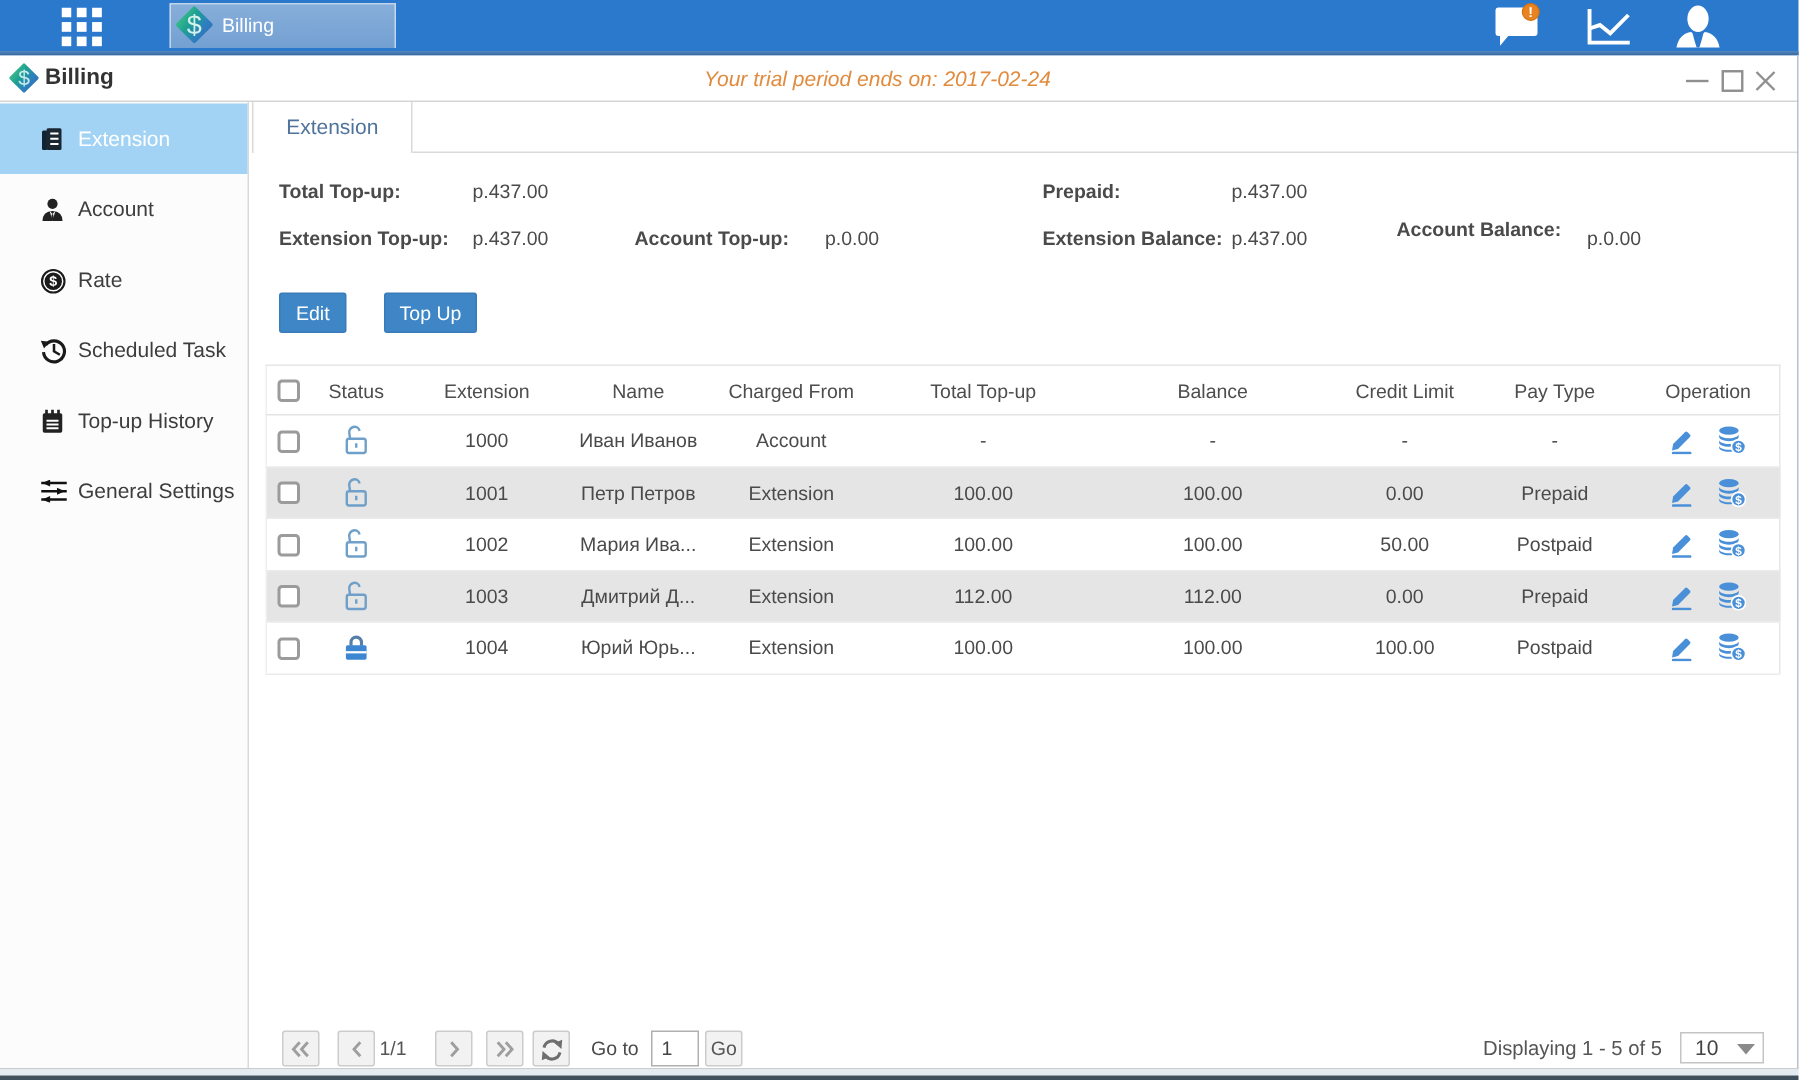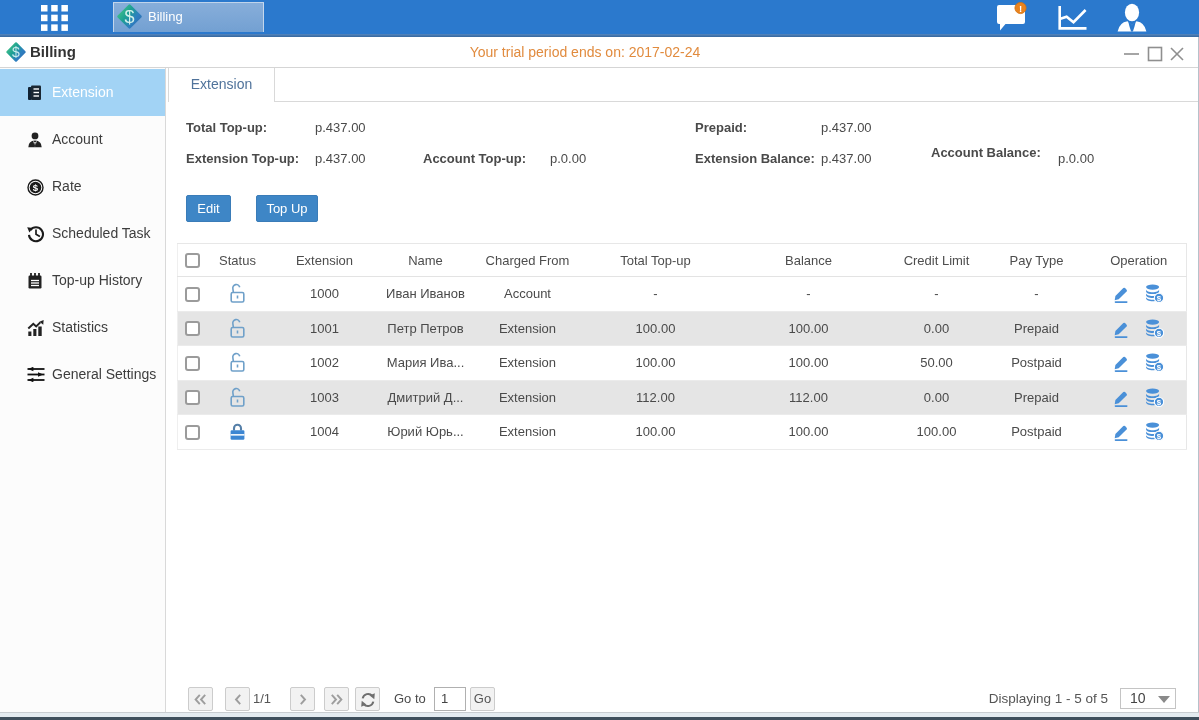--- a/index.html
+++ b/index.html
@@ -15,21 +15,21 @@
   background:linear-gradient(#5585bd,#35689f); }
 #apptab { position:absolute; top:2px; left:113px; width:151px; height:30px;
   background:linear-gradient(#87aeda,#73a0d2); border:1px solid rgba(255,255,255,0.55); border-bottom:none; }
 #apptab .lbl { position:absolute; left:34px; top:0; height:28px; line-height:28px;
   color:#fff; font-size:13px; }
 
 
 #titlebar { position:absolute; top:37px; left:0; width:1199px; height:31px;
   background:#fff; border-bottom:1px solid #d5d5d5; }
 #trial { position:absolute; left:585px; top:37px; height:30px; line-height:30px;
-  transform:translateX(-50%); font-size:14px; color:#e18b3e; white-space:nowrap; }
+  transform:translateX(-50%); font-size:14px; color:#e18b3e; white-space:nowrap;font-style:italic; }
 
 
 #sidebar { position:absolute; top:68px; left:0; width:166px; height:644px;
   background:#fcfcfc; border-right:1px solid #d9d9d9; }
 .sitem { position:relative; height:47px; }
 .sitem .txt { position:absolute; left:52px; top:0; height:47px; line-height:47px;
   font-size:14px; color:#3d3d3d; }
 .sitem svg { position:absolute; left:27px; top:15.5px; }
 .sitem.sel { background:#a2d3f5; }
 .sitem.sel .txt { color:#fff; }
@@ -209,32 +209,20 @@
         <g stroke="#222" stroke-width="1.8">
             <line x1="4" y1="0" x2="4" y2="4"></line>
             <line x1="8" y1="0" x2="8" y2="4"></line>
             <line x1="12" y1="0" x2="12" y2="4"></line>
           </g>
         <g stroke="#fff" stroke-width="1.3">
             <line x1="4" y1="7.5" x2="12" y2="7.5"></line>
             <line x1="4" y1="10" x2="12" y2="10"></line>
             <line x1="4" y1="12.5" x2="12" y2="12.5"></line>
           </g>
-      </svg>
-    </div>
-    <div class="sitem">
-        <span class="txt">Statistics</span>
-      <svg width="17" height="16" viewBox="0 0 17 16">
-        <g fill="#222">
-          <rect x="1.3" y="11.5" width="3.1" height="4.5"></rect>
-          <rect x="6.3" y="9" width="3.1" height="7"></rect>
-          <rect x="11.3" y="6.5" width="3.4" height="9.5"></rect>
-        </g>
-        <path d="M1.3 8.5 L6.3 3.8 L9.2 6.4 L13.3 2.4" fill="none" stroke="#222" stroke-width="2"></path>
-        <path fill="#222" d="M16.6 0 l-0.3 4.8 l-3.9 -3.1 z"></path>
       </svg>
     </div>
     <div class="sitem">
         <span class="txt">General Settings</span>
       <svg width="18" height="15" viewBox="0 0 18 15">
         <g stroke="#111" stroke-width="1.8">
           <line x1="0.5" y1="2" x2="17.5" y2="2"></line>
           <line x1="0.5" y1="7.5" x2="17.5" y2="7.5"></line>
           <line x1="0.5" y1="13" x2="17.5" y2="13"></line>
         </g>

